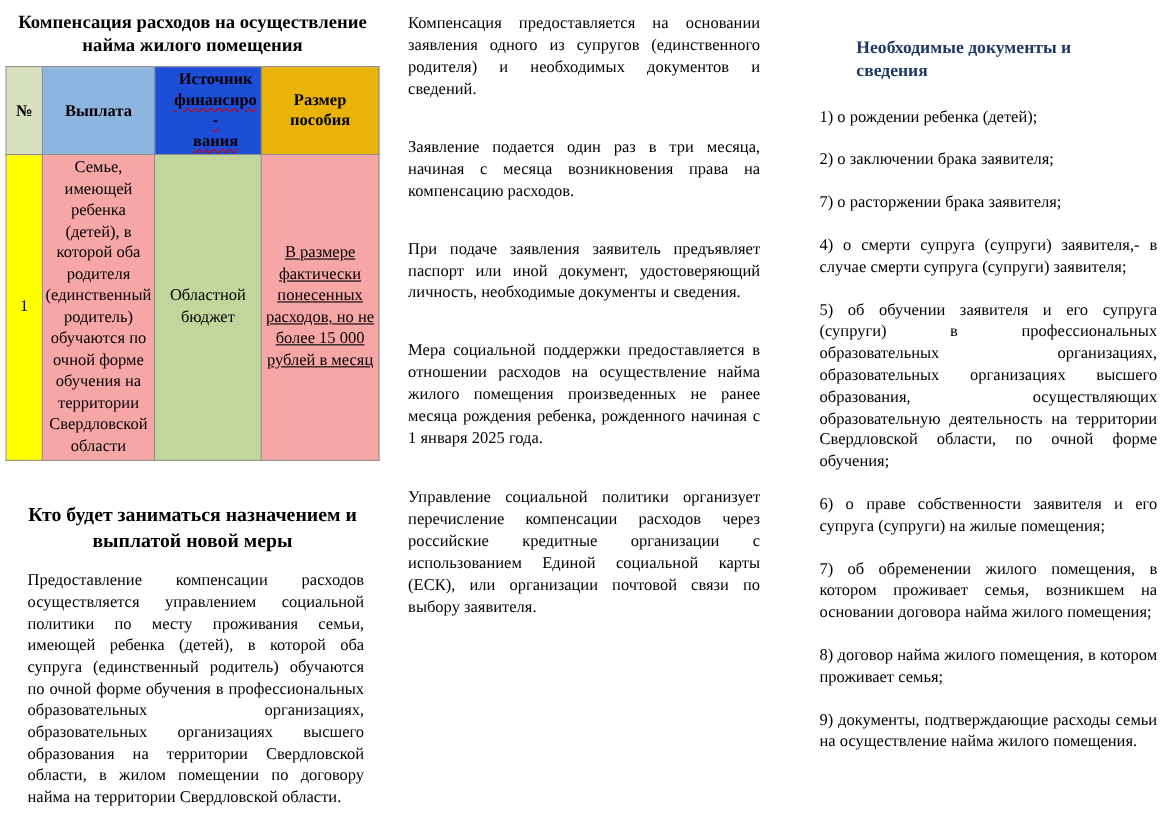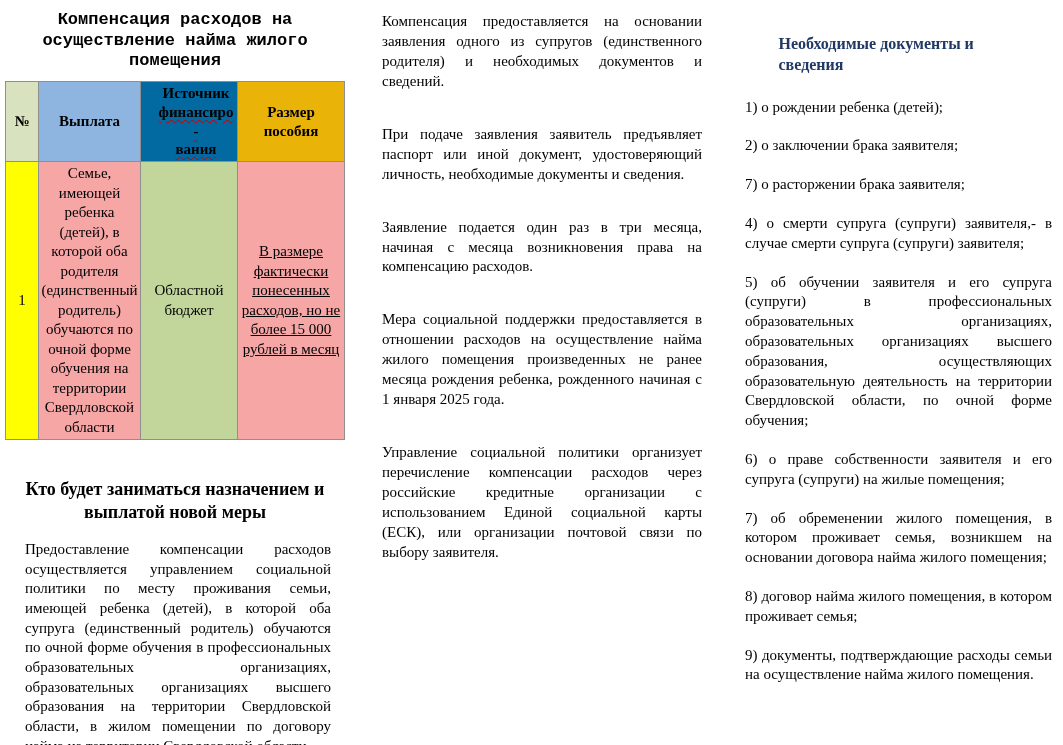--- a/index.html
+++ b/index.html
@@ -10,21 +10,21 @@
     background: #ffffff;
     font-family: "Liberation Serif", serif;
     color: #000000;
     overflow: hidden;
   }
 
   
   .left-col { position: absolute; left: 5px; top: 10px; width: 340px; }
   .doc-title {
     font-size: 17px; font-weight: bold; text-align: center;
-    line-height: 1.22; margin: 0 0 9px 0; padding: 0 8px; font-family: Liberation Mono, monospace;
+    line-height: 1.22; margin: 0 0 9px 0; padding: 0 8px;
   }
   table.benefits { border-collapse: collapse; width: 339px; table-layout: fixed; }
   table.benefits th, table.benefits td {
     border: 1px solid #8f8f8f;
     text-align: center; vertical-align: middle;
     padding: 2px; overflow-wrap: break-word;
   }
   table.benefits th { font-size: 15px; font-weight: bold; height: 60px; line-height: 1.25; }
   table.benefits td { font-size: 15px; line-height: 1.3; }
   table.benefits tbody td { height: 250px; }
@@ -38,21 +38,21 @@
   .subheading {
     font-size: 18px; font-weight: bold; text-align: center;
     line-height: 1.25; margin: 38px 0 0 0; padding: 0 14px;
   }
   .left-par {
     width: 306px; margin: 17px 0 0 20px;
     text-align: justify; font-size: 15px; line-height: 1.31;
   }
 
   
-  .middle-col { position: absolute; left: 382px; top: 12px; width: 320px; }
+  .middle-col { position: absolute; left: 371px; top: 12px; width: 320px; }
   .middle-col p {
     margin: 0 0 33px 0; text-align: justify;
     font-size: 15px; line-height: 1.33;
   }
 
   
   .right-col { position: absolute; left: 745px; top: 34px; width: 307px; }
   .right-heading {
     font-size: 16px; font-weight: bold; text-align: left;
     width: 240px; margin: 0 auto 22px auto; line-height: 1.3;
@@ -74,21 +74,21 @@
       <colgroup>
         <col style="width:33px">
         <col style="width:102px">
         <col style="width:97px">
         <col style="width:107px">
       </colgroup>
       <thead>
         <tr>
           <th style="background-color: rgb(217, 226, 191);">№</th>
           <th style="background-color: rgb(142, 180, 224);">Выплата</th>
-          <th style="background-color: #0369a1; padding-left: 16px;">
+          <th style="background-color: #1d4ed8; padding-left: 16px;">
             <span>Источник</span><br>
             <span class="squiggle">финансиро-</span><br>
             <span class="squiggle">вания</span>
           </th>
           <th style="background-color: #eab308;">Размер пособия</th>
         </tr>
       </thead>
       <tbody>
         <tr>
           <td style="background-color: rgb(255, 255, 0);">1</td>
@@ -98,22 +98,22 @@
         </tr>
       </tbody>
     </table>
 
     <h3 class="subheading">Кто будет заниматься назначением и выплатой новой меры</h3>
     <p class="left-par">Предоставление компенсации расходов осуществляется управлением социальной политики по месту проживания семьи, имеющей ребенка (детей), в которой оба супруга (единственный родитель) обучаются по очной форме обучения в профессиональных образовательных организациях, образовательных организациях высшего образования на территории Свердловской области, в жилом помещении по договору найма на территории Свердловской области.</p>
   </div>
 
   <div class="middle-col">
     <p>Компенсация предоставляется на основании заявления одного из супругов (единственного родителя) и необходимых документов и сведений.</p>
+    <p>Заявление подается один раз в три месяца, начиная с месяца возникновения права на компенсацию расходов.</p>
     <p>При подаче заявления заявитель предъявляет паспорт или иной документ, удостоверяющий личность, необходимые документы и сведения.</p>
-    <p>Заявление подается один раз в три месяца, начиная с месяца возникновения права на компенсацию расходов.</p>
     <p>Мера социальной поддержки предоставляется в отношении расходов на осуществление найма жилого помещения произведенных не ранее месяца рождения ребенка, рожденного начиная с 1 января 2025 года.</p>
     <p>Управление социальной политики организует перечисление компенсации расходов через российские кредитные организации с использованием Единой социальной карты (ЕСК), или организации почтовой связи по выбору заявителя.</p>
   </div>
 
   <div class="right-col">
     <h3 class="right-heading" style="color: rgb(31, 56, 100);">Необходимые документы и сведения</h3>
     <p class="list-item">1) о рождении ребенка (детей);</p>
     <p class="list-item">2) о заключении брака заявителя;</p>
     <p class="list-item">7) о расторжении брака заявителя;</p>
     <p class="list-item">4) о смерти супруга (супруги) заявителя,- в случае смерти супруга (супруги) заявителя;</p>

